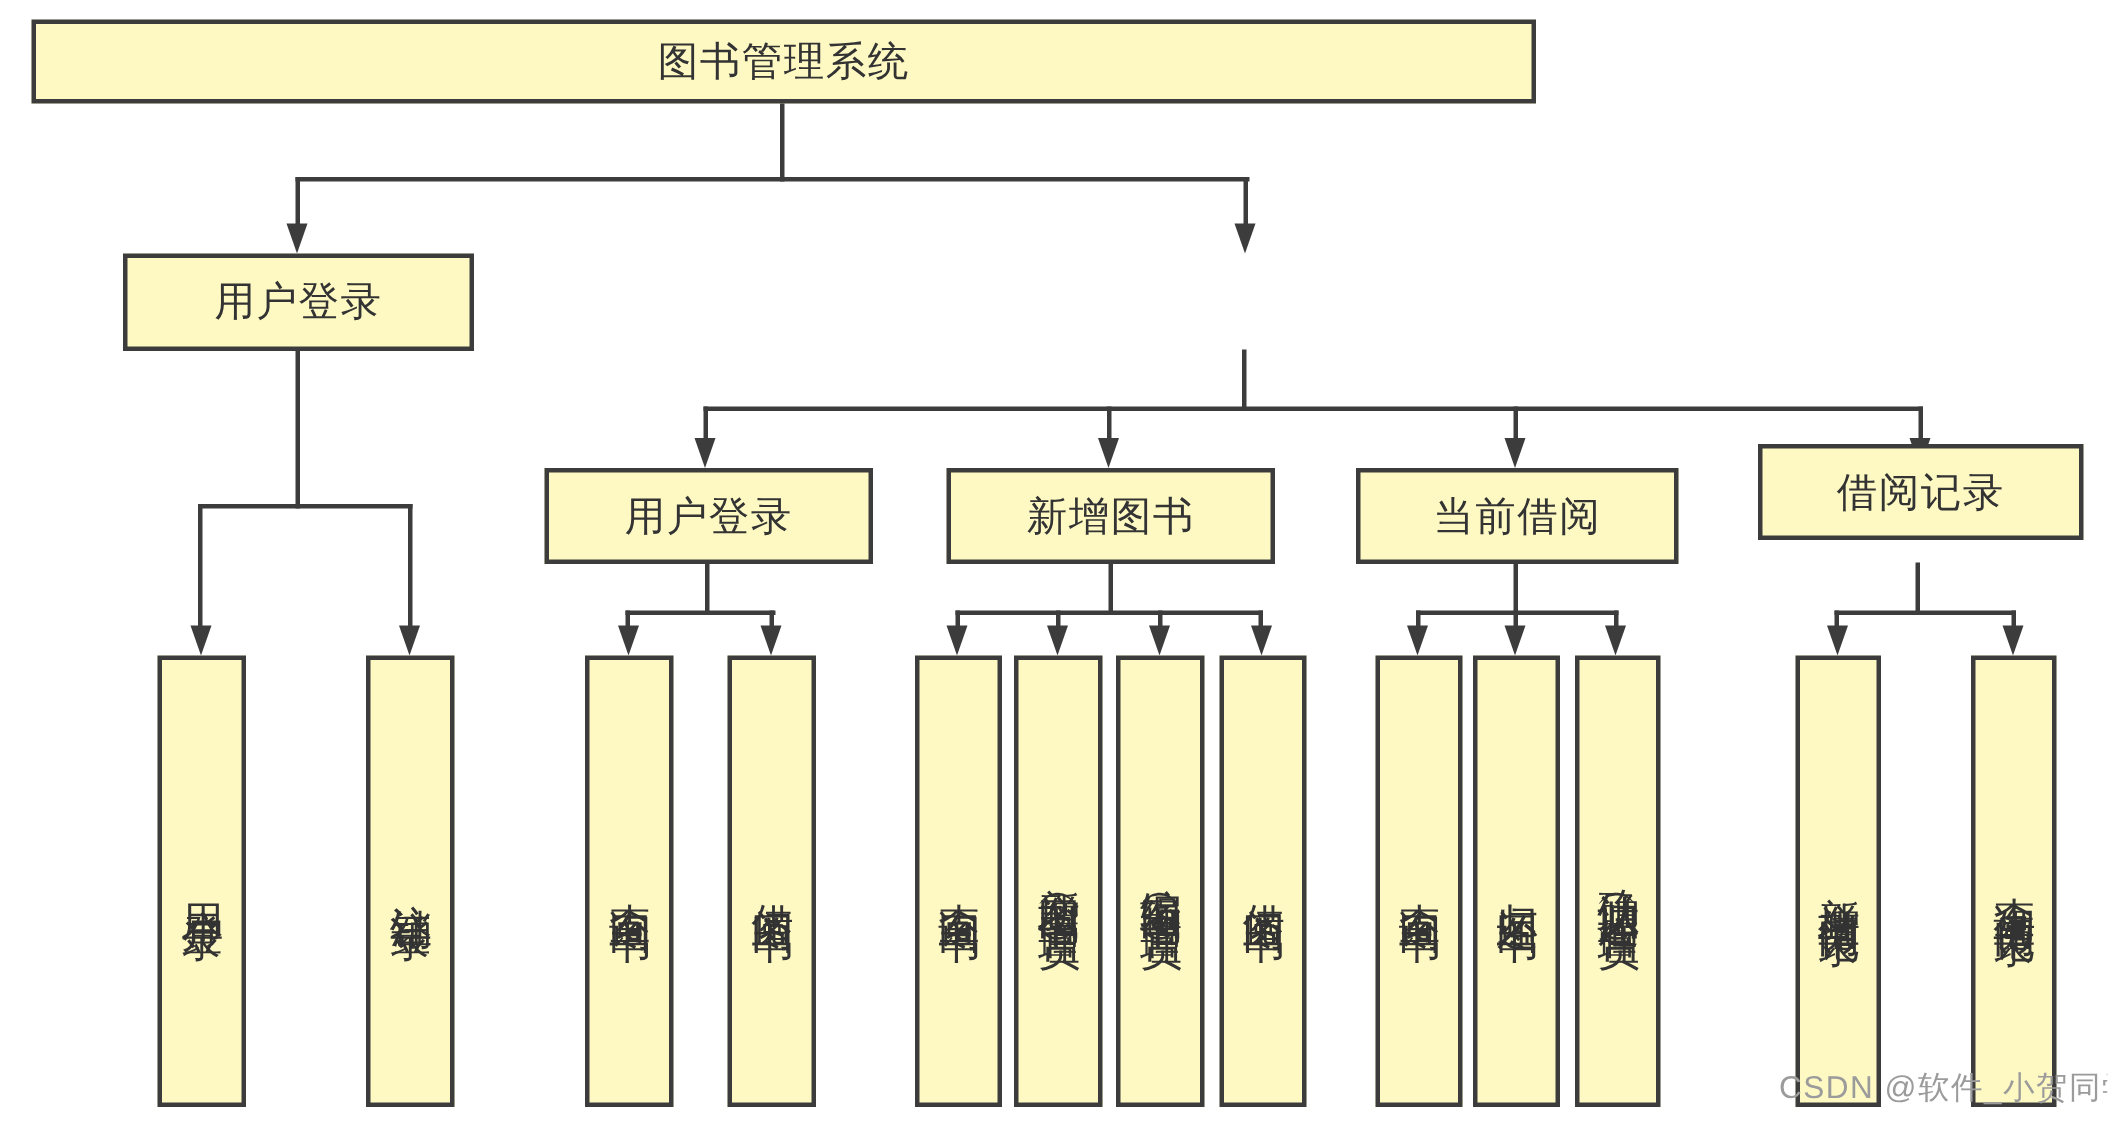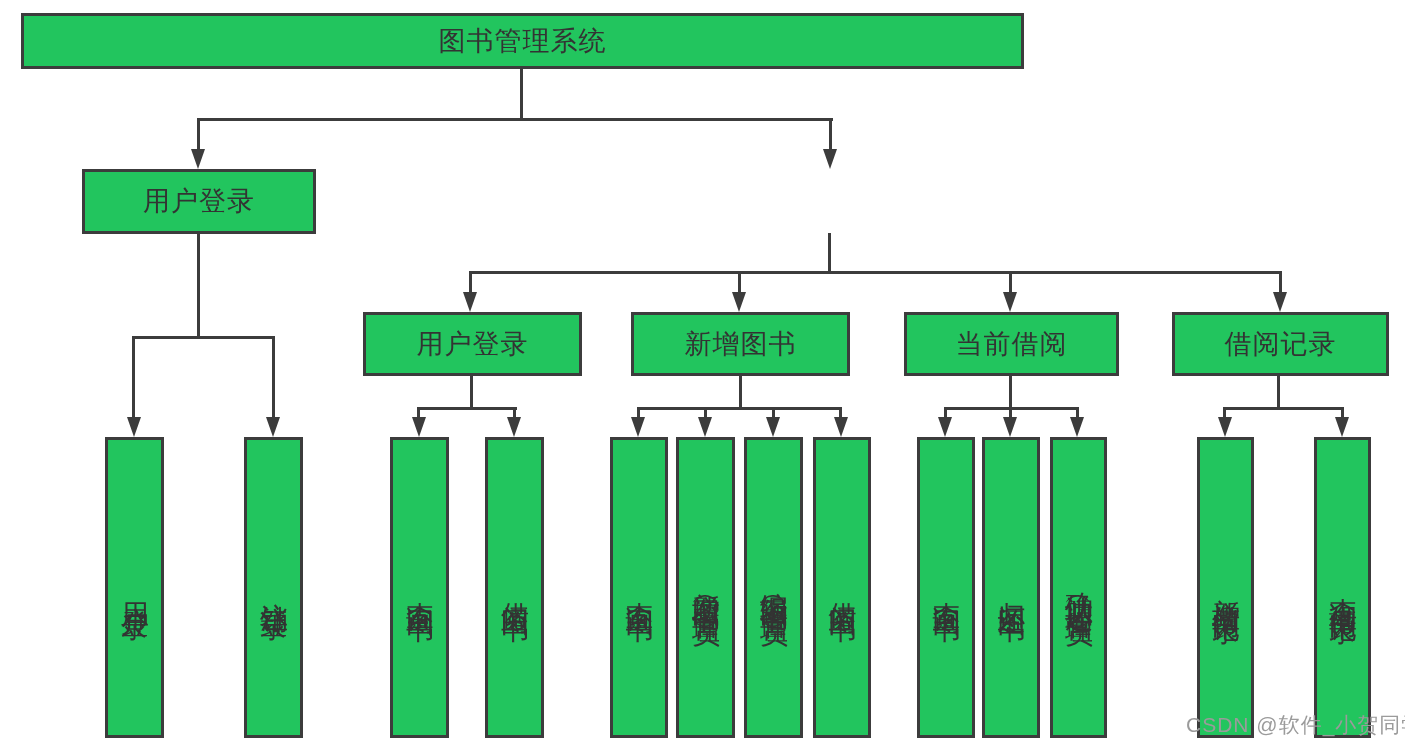--- a/index.html
+++ b/index.html
@@ -7,21 +7,21 @@
     position:relative;
     width:1405px;height:747px;
     background:#fff;
     overflow:hidden;
     font-family:"Liberation Sans","DejaVu Sans",sans-serif;
   }
   .box{
     position:absolute;
     box-sizing:border-box;
     border:3px solid #3c3c3c;
-    background:#22c55e;
+    background:#fef9c3;
     display:flex;
     align-items:center;
     justify-content:center;
     z-index:2;
   }
   .box.h span{
     font-size:27px;
     color:#333;
     letter-spacing:1px;
     white-space:nowrap;
@@ -73,21 +73,21 @@
 
   <div class="box h" style="left:363px;top:312px;width:219px;height:64px">
     <span>用户登录</span>
   </div>
   <div class="box h" style="left:631px;top:312px;width:219px;height:64px">
     <span>新增图书</span>
   </div>
   <div class="box h" style="left:904px;top:312px;width:215px;height:64px">
     <span>当前借阅</span>
   </div>
-  <div class="box h" style="left:1172px;top:312px;width:217px;height:64px">
+  <div class="box h" style="left:1172px;top:296px;width:217px;height:64px">
     <span>借阅记录</span>
   </div>
 
   <div class="box v" style="left:105px;top:437px;width:59px;height:301px">
     <span>用户登录</span>
   </div>
   <div class="box v" style="left:244px;top:437px;width:59px;height:301px">
     <span>注销登录</span>
   </div>
   <div class="box v" style="left:390px;top:437px;width:59px;height:301px">

